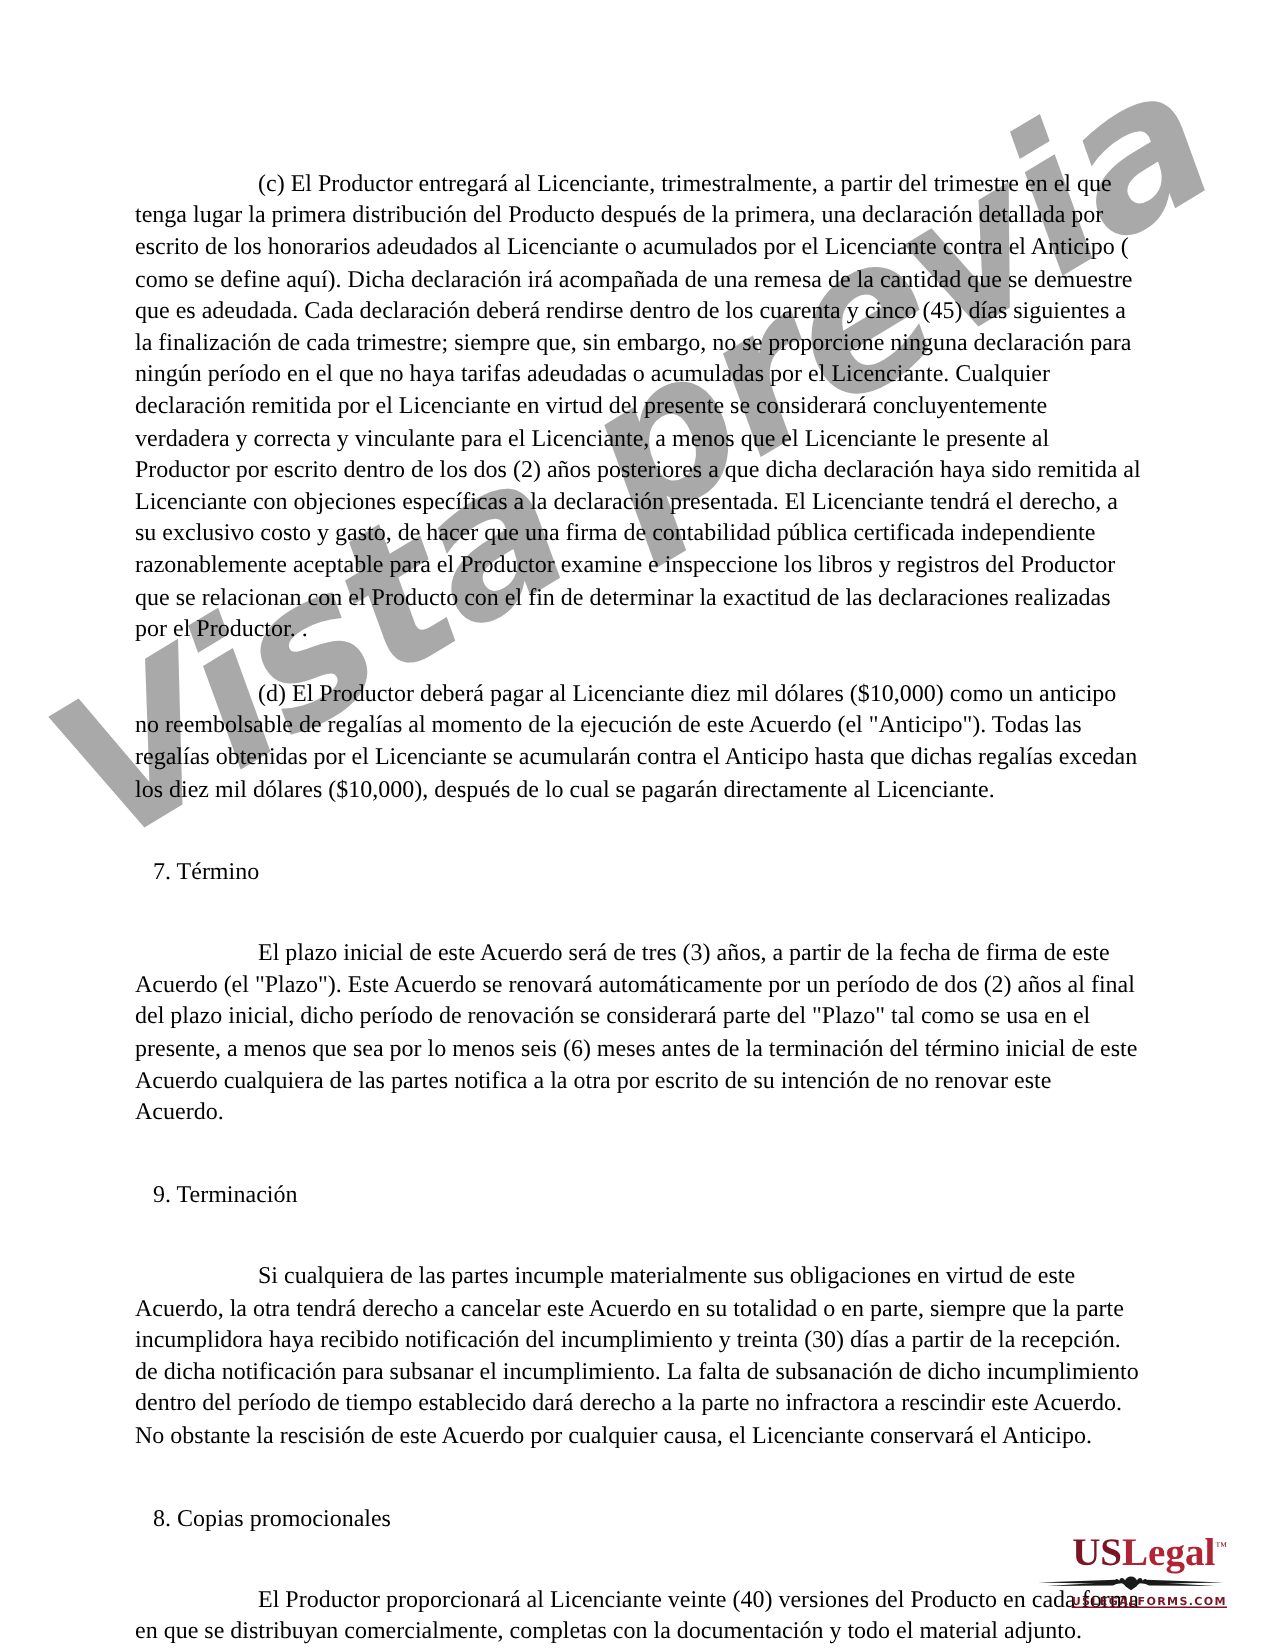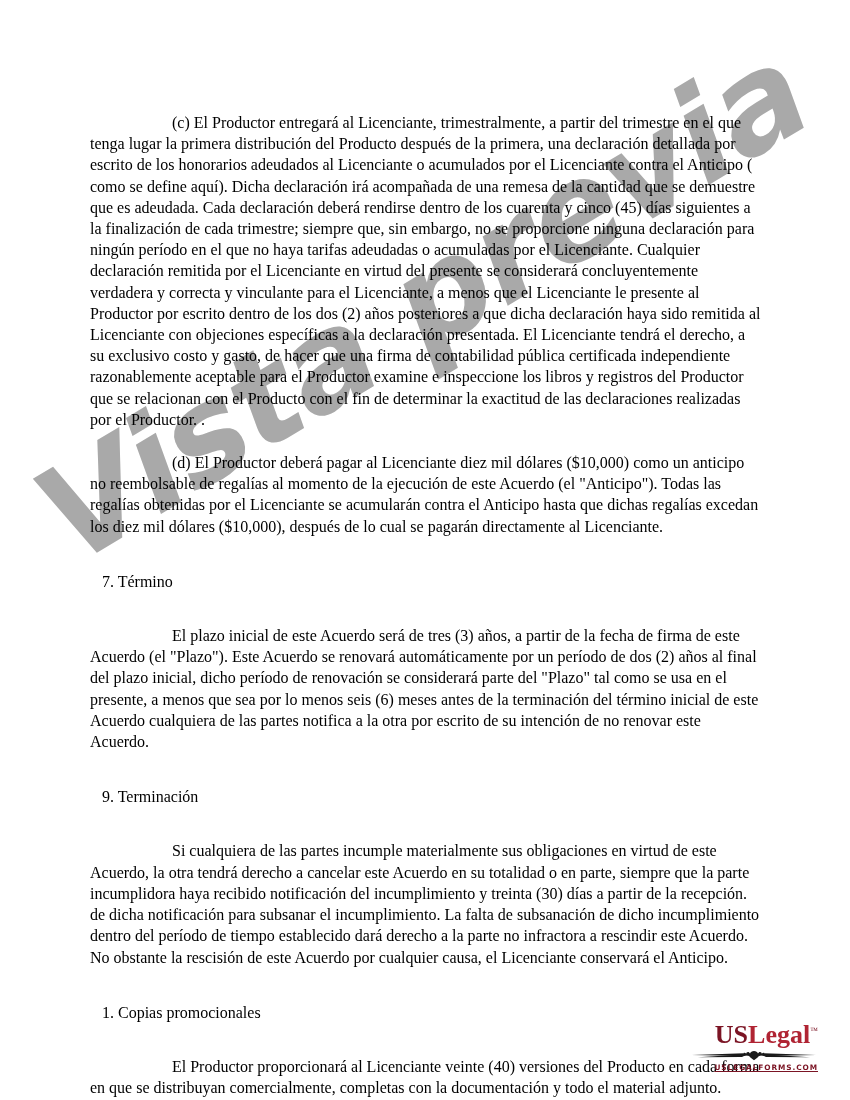--- a/index.html
+++ b/index.html
@@ -155,21 +155,21 @@
     <div class="gap-md"></div>
 
     <p class="heading">9. Terminación</p>
 
     <div class="gap-sm"></div>
 
     <p class="para">Si cualquiera de las partes incumple materialmente sus obligaciones en virtud de este Acuerdo, la otra tendrá derecho a cancelar este Acuerdo en su totalidad o en parte, siempre que la parte incumplidora haya recibido notificación del incumplimiento y treinta (30) días a partir de la recepción. de dicha notificación para subsanar el incumplimiento. La falta de subsanación de dicho incumplimiento dentro del período de tiempo establecido dará derecho a la parte no infractora a rescindir este Acuerdo. No obstante la rescisión de este Acuerdo por cualquier causa, el Licenciante conservará el Anticipo.</p>
 
     <div class="gap-md"></div>
 
-    <p class="heading">1. Copias promocionales</p>
+    <p class="heading">8. Copias promocionales</p>
 
     <div class="gap-sm"></div>
 
     <p class="para">El Productor proporcionará al Licenciante veinte (40) versiones del Producto en cada forma en que se distribuyan comercialmente, completas con la documentación y todo el material adjunto.</p>
 
   </div>
 
   <div class="logo">
     <div class="logo-wordmark">
       <span class="logo-us">US</span><span class="logo-legal">Legal</span><span class="logo-tm">™</span>

